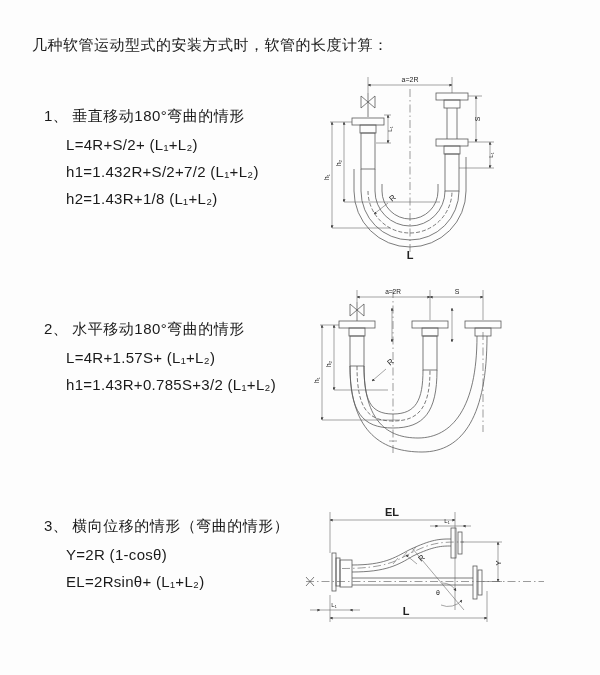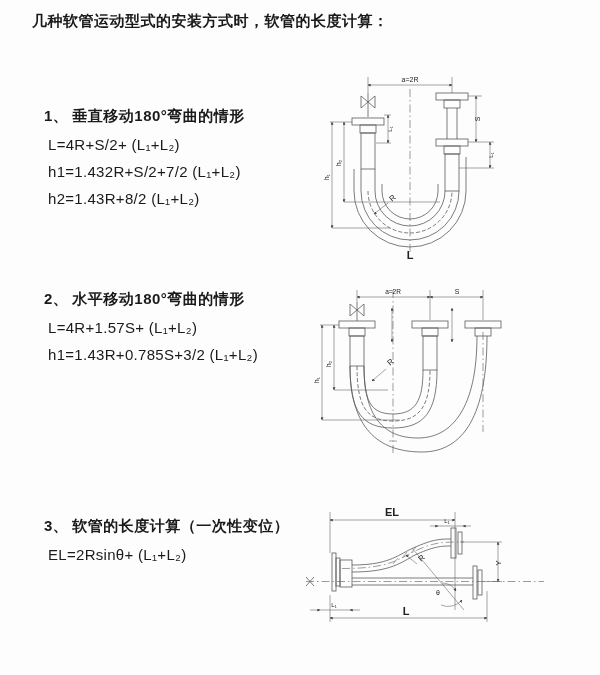--- a/index.html
+++ b/index.html
@@ -1,22 +1,22 @@
 <!DOCTYPE html>
 <html><head>
 <meta charset="utf-8">
 <style>
   html,body{margin:0;padding:0;background:#fff;}
   .page{position:relative;width:600px;height:675px;background:#fdfdfd;overflow:hidden;
         font-family:"Liberation Sans","DejaVu Sans",sans-serif;color:#1a1a1a;}
-  .doc-title{position:absolute;left:32px;top:12px;font-size:15px;font-weight:bold;letter-spacing:.5px;}
+  .doc-title{position:absolute;left:32px;top:36px;font-size:15px;font-weight:normal;letter-spacing:.5px;}
   .sec{position:absolute;left:44px;}
-  .sec-heading{font-size:15px;font-weight:bold;letter-spacing:.5px;white-space:nowrap;}
+  .sec-heading{font-size:15px;font-weight:normal;letter-spacing:.5px;white-space:nowrap;}
   .sec-heading .num{margin-right:4px;}
-  .formula{font-size:15px;margin-top:10px;margin-left:4px;letter-spacing:.3px;white-space:nowrap;}
+  .formula{font-size:15px;margin-top:10px;margin-left:22px;letter-spacing:.3px;white-space:nowrap;}
   svg.diag{position:absolute;}
   .ln{stroke:#5a5a5a;stroke-width:.8;fill:none;}
   .thin{stroke:#6a6a6a;stroke-width:.6;fill:none;}
   .dash{stroke-dasharray:4 2;}
   .cl{stroke-dasharray:8 3 1.5 3;stroke-width:.6;}
   .lbl{fill:#222;font-family:"Liberation Sans","DejaVu Sans",sans-serif;}
   .big{font-weight:bold;}
 </style>
 </head>
 <body>
@@ -24,35 +24,36 @@
 <div class="page">
 
   <div class="doc-title">几种软管运动型式的安装方式时，软管的长度计算：</div>
 
   <div class="sec" style="top:107px">
     <div class="sec-heading">
       <span class="num">1、</span><span>垂直移动180°弯曲的情形</span>
     </div>
     <div class="formula">L=4R+S/2+ (L₁+L₂)</div>
     <div class="formula">h1=1.432R+S/2+7/2 (L₁+L₂)</div>
-    <div class="formula">h2=1.43R+8/2 (L₁+L₂)</div>
+    <div class="formula">h2=1.43R+1/8 (L₁+L₂)</div>
   </div>
 
-  <div class="sec" style="top:290px">
+  <div class="sec" style="top:320px">
     <div class="sec-heading">
       <span class="num">2、</span><span>水平移动180°弯曲的情形</span>
     </div>
     <div class="formula">L=4R+1.57S+ (L₁+L₂)</div>
     <div class="formula">h1=1.43R+0.785S+3/2 (L₁+L₂)</div>
   </div>
 
   <div class="sec" style="top:517px">
     <div class="sec-heading">
-      <span class="num">3、</span><span>软管的长度计算（一次性变位）</span>
+      <span class="num">3、</span><span>横向位移的情形（弯曲的情形）</span>
     </div>
+    <div class="formula">Y=2R (1-cosθ)</div>
     <div class="formula">EL=2Rsinθ+ (L₁+L₂)</div>
   </div>
 
   <svg class="diag" style="left:300px;top:65px" width="300" height="200" viewBox="0 0 300 200">
     <defs>
       <marker id="ar1" viewBox="0 0 10 10" refX="9" refY="5" markerWidth="5" markerHeight="5" orient="auto-start-reverse">
         <path d="M0,0 L10,5 L0,10 z" fill="#444"></path>
       </marker>
       <pattern id="br1" width="4" height="4" patternUnits="userSpaceOnUse">
         <path d="M0,4 L4,0 M0,0 L4,4" stroke="#8a8a8a" stroke-width="0.5" fill="none"></path>

